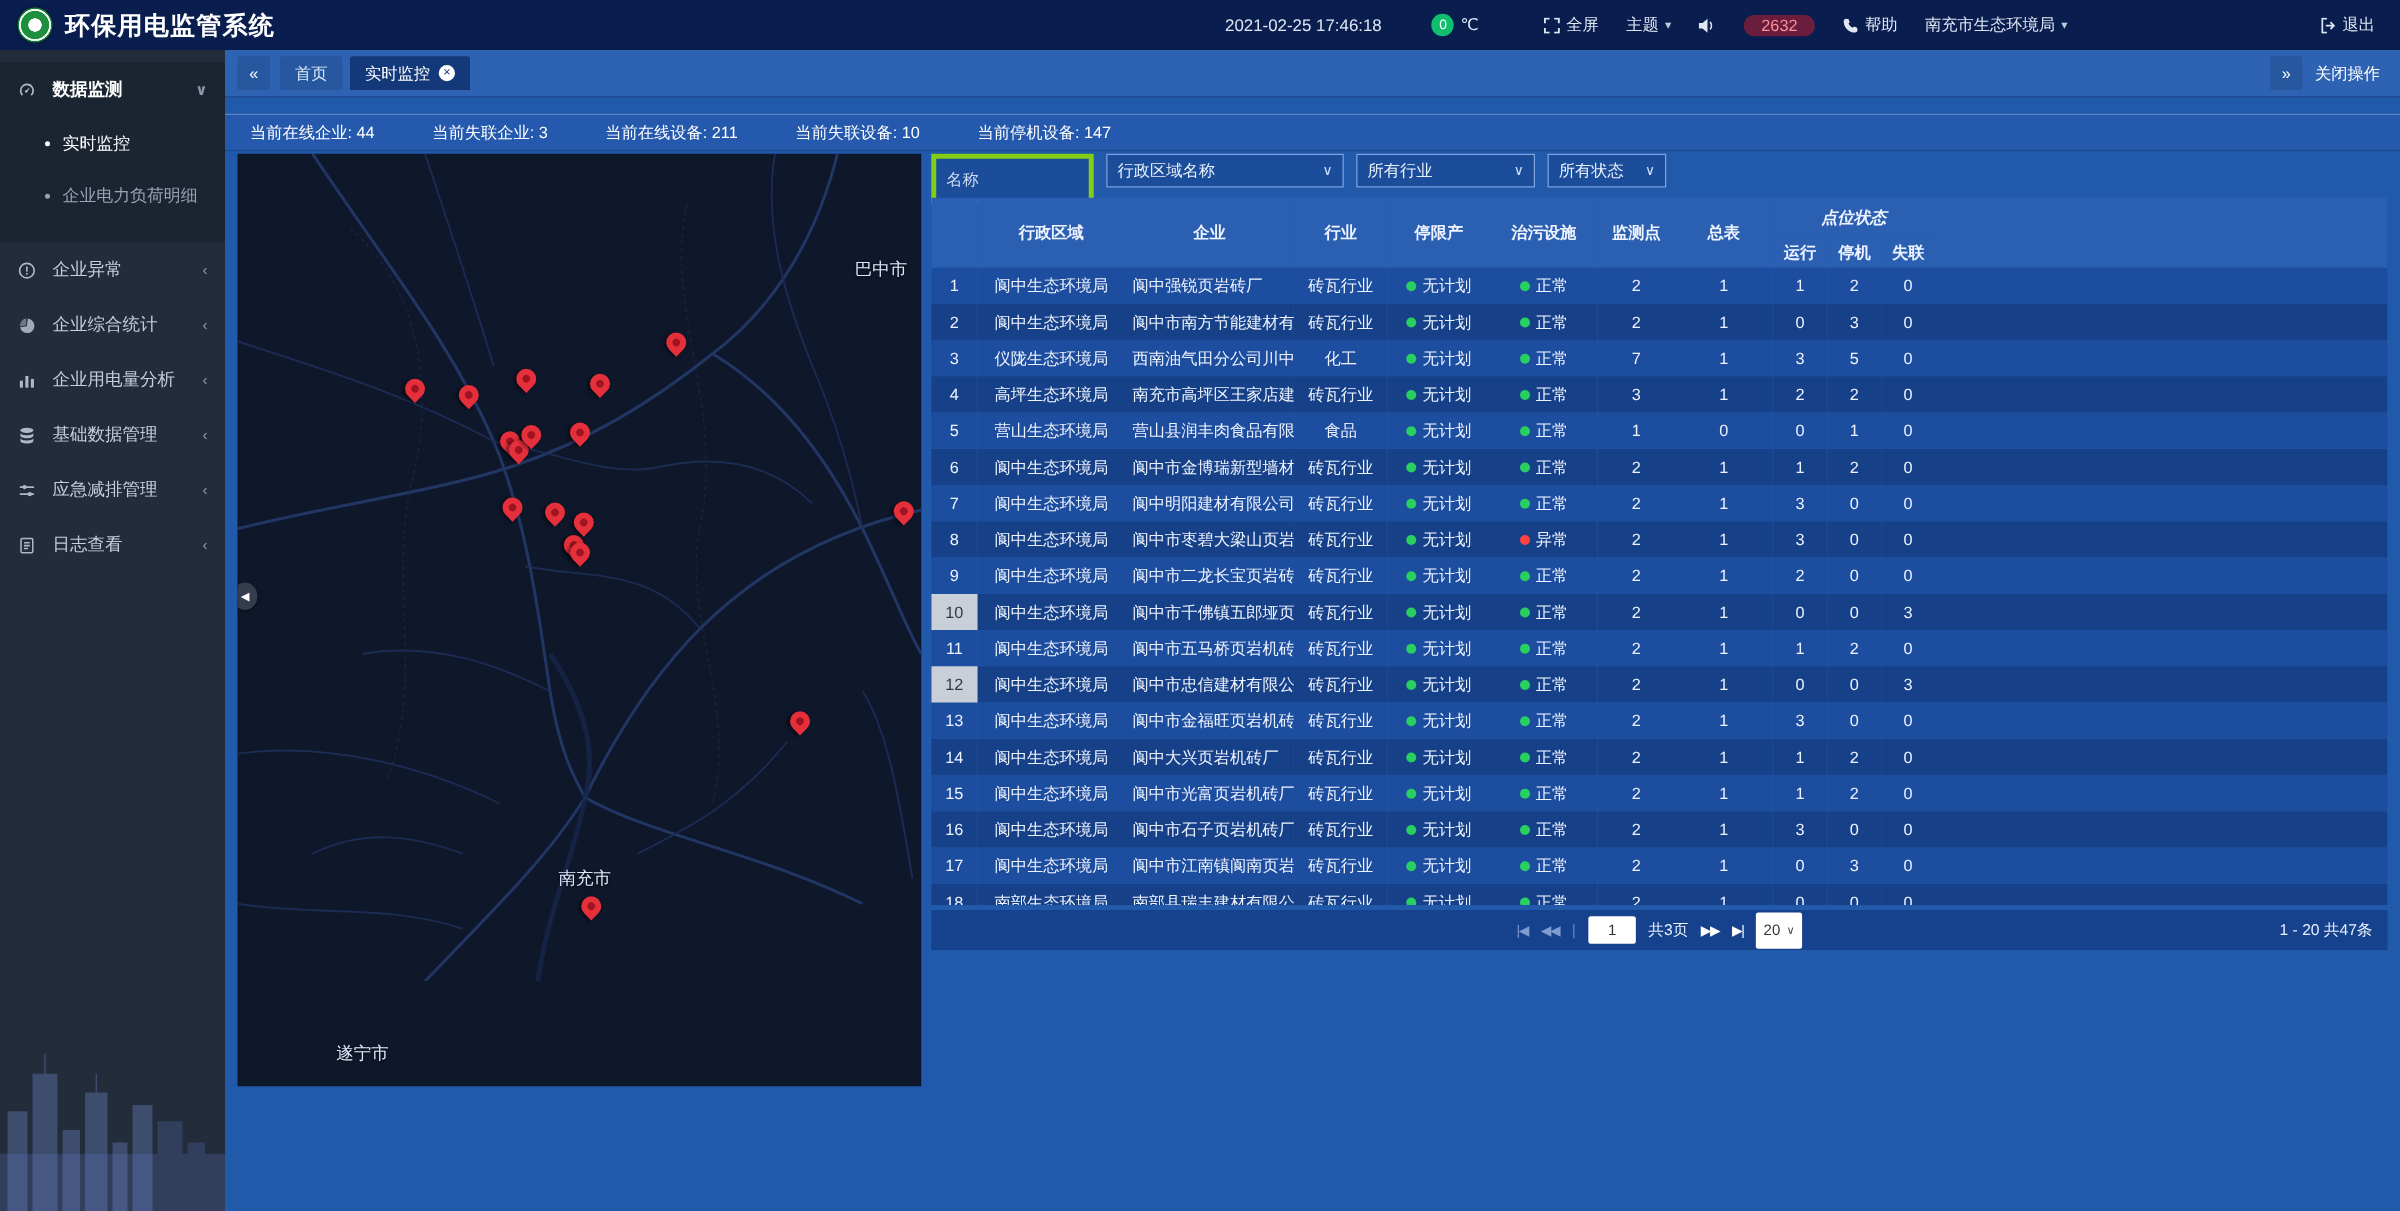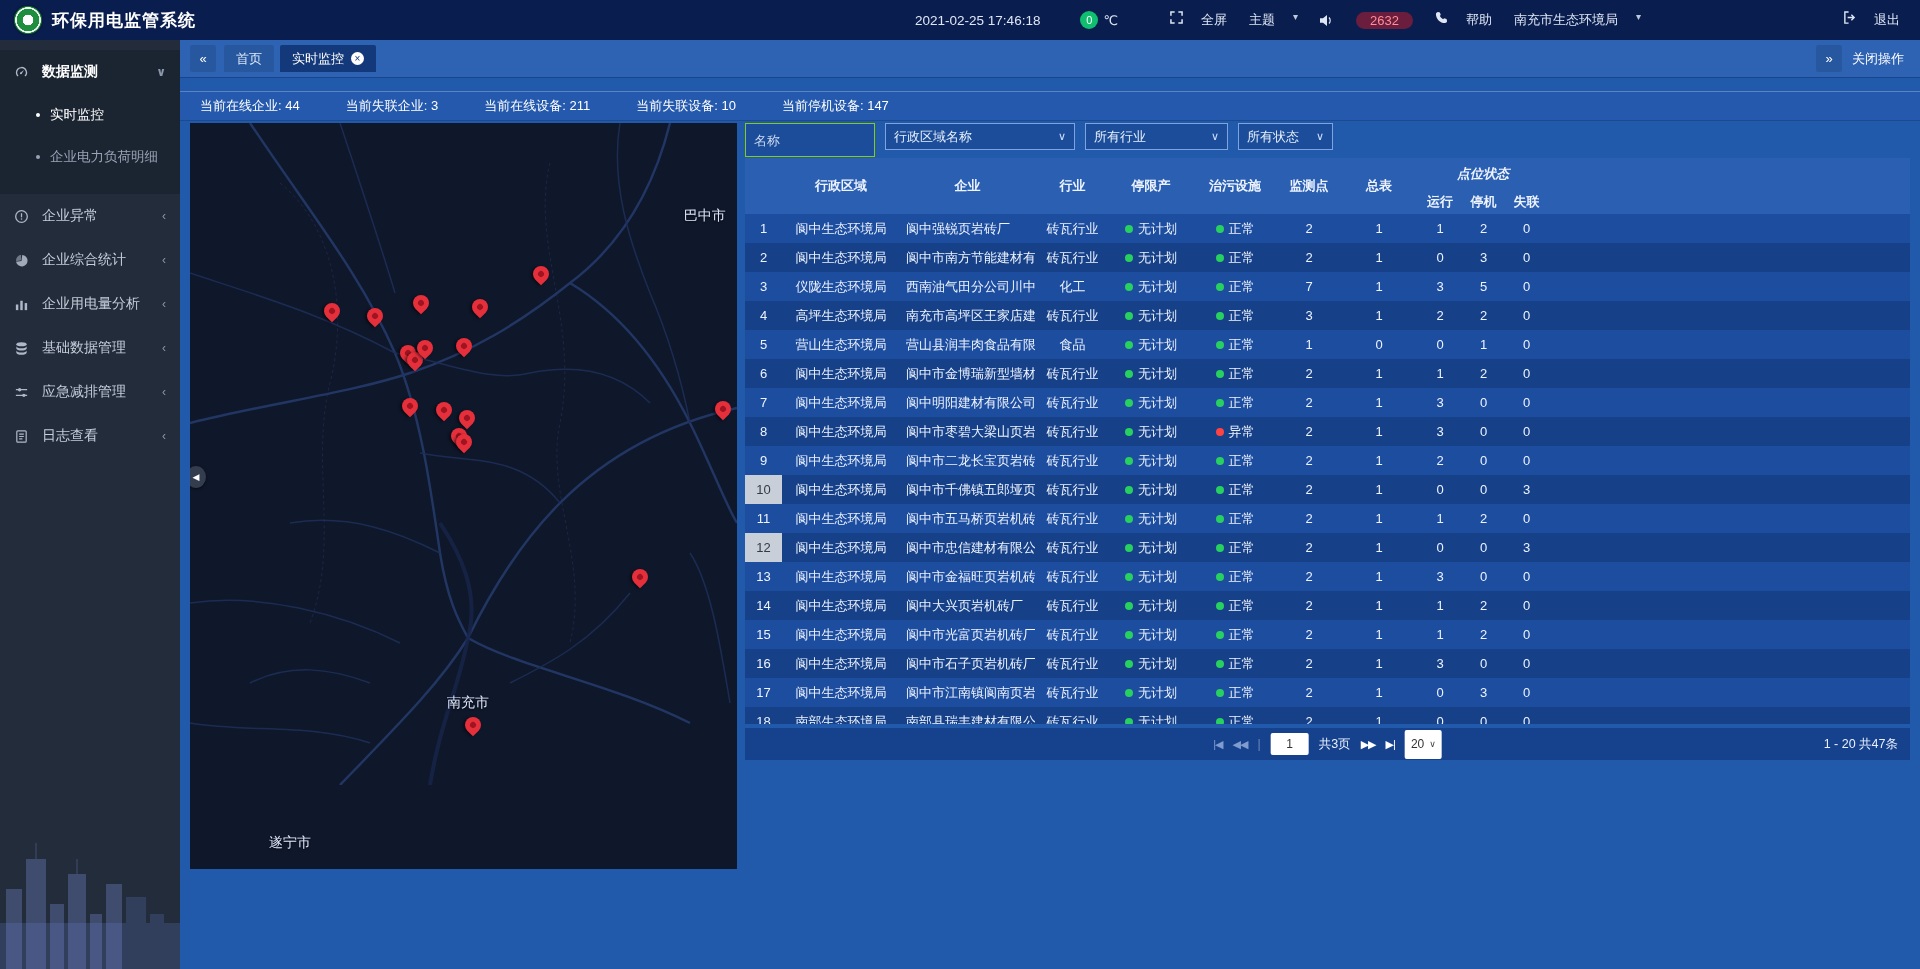--- a/index.html
+++ b/index.html
@@ -5,26 +5,26 @@
   html,body{margin:0;padding:0;background:#0a1d4f;}
   body{font-family:"Liberation Sans","DejaVu Sans",sans-serif;-webkit-font-smoothing:antialiased;}
   .page{position:relative;width:1920px;height:969px;overflow:hidden;background:#2159ab;}
 
   
   .topbar{position:absolute;left:0;top:0;width:100%;height:40px;background:#0a1d4f;display:flex;align-items:center;z-index:30;}
   .brand{display:flex;align-items:center;gap:10px;padding-left:14px;}
   .logo{width:28px;height:28px;border-radius:50%;flex:none;
         background:radial-gradient(circle at 50% 50%, #ffffff 0 26%, #1e8f3e 28% 56%, #f2f8f2 58% 64%, #157a31 66% 100%);
         box-shadow:0 0 3px rgba(0,0,0,.5);}
-  .app-title{color:#ffffff;font-size:17px;font-weight:bold;letter-spacing:1px;}
+  .app-title{color:#ffffff;font-size:20px;font-weight:bold;letter-spacing:1px;}
   .top-right{margin-left:auto;display:flex;align-items:center;gap:22px;padding-right:20px;color:#dfe7f5;font-size:13px;}
   .datetime{margin-right:18px;font-size:13.5px;margin-left:40px;}
   .temp{display:flex;align-items:center;gap:5px;margin-right:30px;}
   .temp-badge{width:18px;height:18px;border-radius:50%;background:#0fbf6f;color:#fff;font-size:11px;display:flex;align-items:center;justify-content:center;}
-  .top-item{display:flex;gap:18px;cursor:pointer;white-space:nowrap;}
+  .top-item{display:flex;align-items:center;gap:5px;cursor:pointer;white-space:nowrap;}
   .top-item svg{display:block;}
   .caret{font-size:10px;opacity:.85;}
   .notice-pill{background:rgba(185,30,46,.55);color:#ff8f99;border-radius:10px;padding:1px 14px;font-size:13px;cursor:pointer;}
   .logout{margin-left:180px;}
 
   
   .sidebar{position:absolute;left:0;top:40px;bottom:0;width:180px;background:#222c3b;z-index:20;overflow:hidden;}
   .sidebar nav{padding-top:10px;position:relative;z-index:2;}
   .menu-section.expanded{background:#1b2431;}
   .menu-item{height:44px;display:flex;align-items:center;padding:0 14px;color:#c6cedb;font-size:14px;cursor:pointer;}
@@ -65,21 +65,21 @@
   #map-overlay{position:absolute;inset:0;}
   .city{position:absolute;transform:translate(-50%,-50%);color:#dfe8ff;font-size:14px;text-shadow:0 1px 2px rgba(0,0,0,.8);white-space:nowrap;}
   .pin{position:absolute;width:16px;height:16px;margin:-17px 0 0 -8px;z-index:5;}
   .pin i{display:block;width:100%;height:100%;background:#e5303c;border-radius:50% 50% 0 50%;transform:rotate(45deg);box-shadow:-1px 2px 3px rgba(0,0,0,.5);position:relative;}
   .pin i::after{content:"";position:absolute;left:5px;top:5px;width:6px;height:6px;border-radius:50%;background:#9e1420;}
   .map-collapse{position:absolute;left:-4px;top:46%;width:20px;height:22px;background:#333d4d;color:#fff;border-radius:50%;display:flex;align-items:center;justify-content:center;font-size:9px;cursor:pointer;z-index:10;box-shadow:0 1px 3px rgba(0,0,0,.6);}
 
   
   .right-panel{flex:1;min-width:0;display:flex;flex-direction:column;}
   .filters{height:27px;margin-bottom:8px;display:flex;gap:10px;}
-  .f-input{width:130px;height:27px;box-sizing:border-box;background:rgba(13,45,105,.25);border:1px solid #84cc16;color:#fff;font-size:13px;padding:16px 8px;outline:none;font-family:inherit;}
+  .f-input{width:130px;height:27px;box-sizing:border-box;background:rgba(13,45,105,.25);border:4px solid #84cc16;color:#fff;font-size:13px;padding:16px 8px;outline:none;font-family:inherit;}
   .f-input::placeholder{color:#cdd9f0;}
   .f-select{height:27px;box-sizing:border-box;background:rgba(13,45,105,.25);border:1px solid #7da3e0;color:#e8f0fc;font-size:13px;padding:0 8px;display:flex;align-items:center;justify-content:space-between;cursor:pointer;}
   .f-select .sel-caret{font-size:11px;color:#cfe0ff;margin-left:10px;}
   .w-region{width:190px;}
   .w-industry{width:143px;}
   .w-status{width:95px;}
 
   .table-wrap{height:566px;overflow:hidden;}
   table{width:100%;border-collapse:collapse;table-layout:fixed;font-size:13px;color:#edf3ff;}
   thead th{background:#2a5fb2;font-weight:bold;text-align:center;padding:0;}

